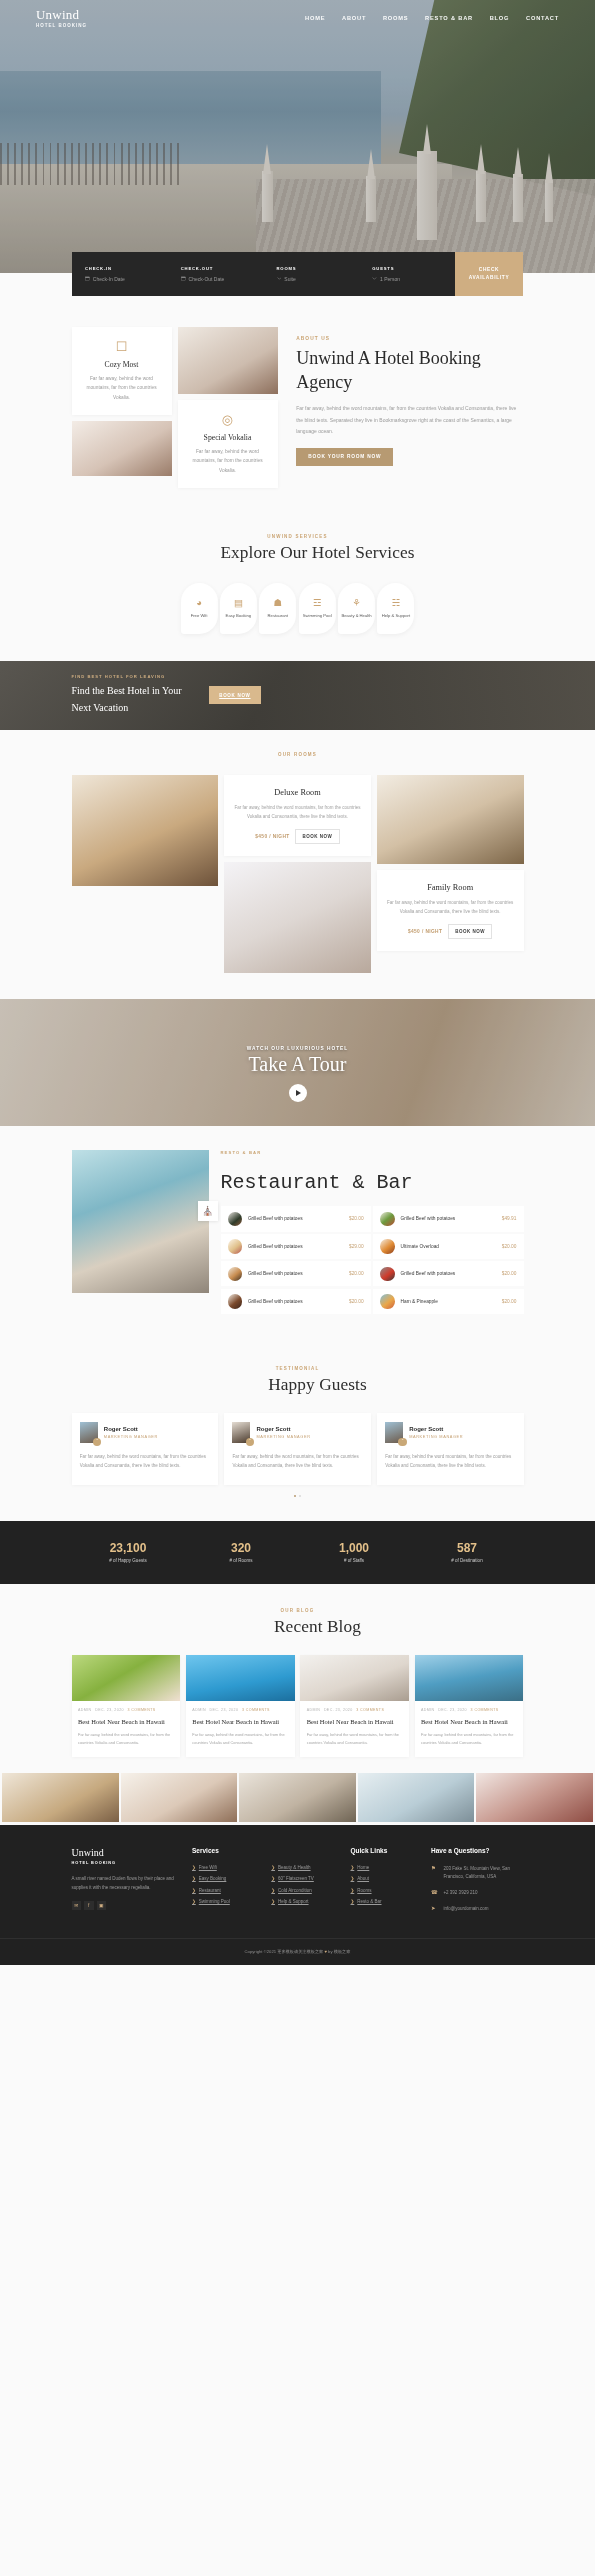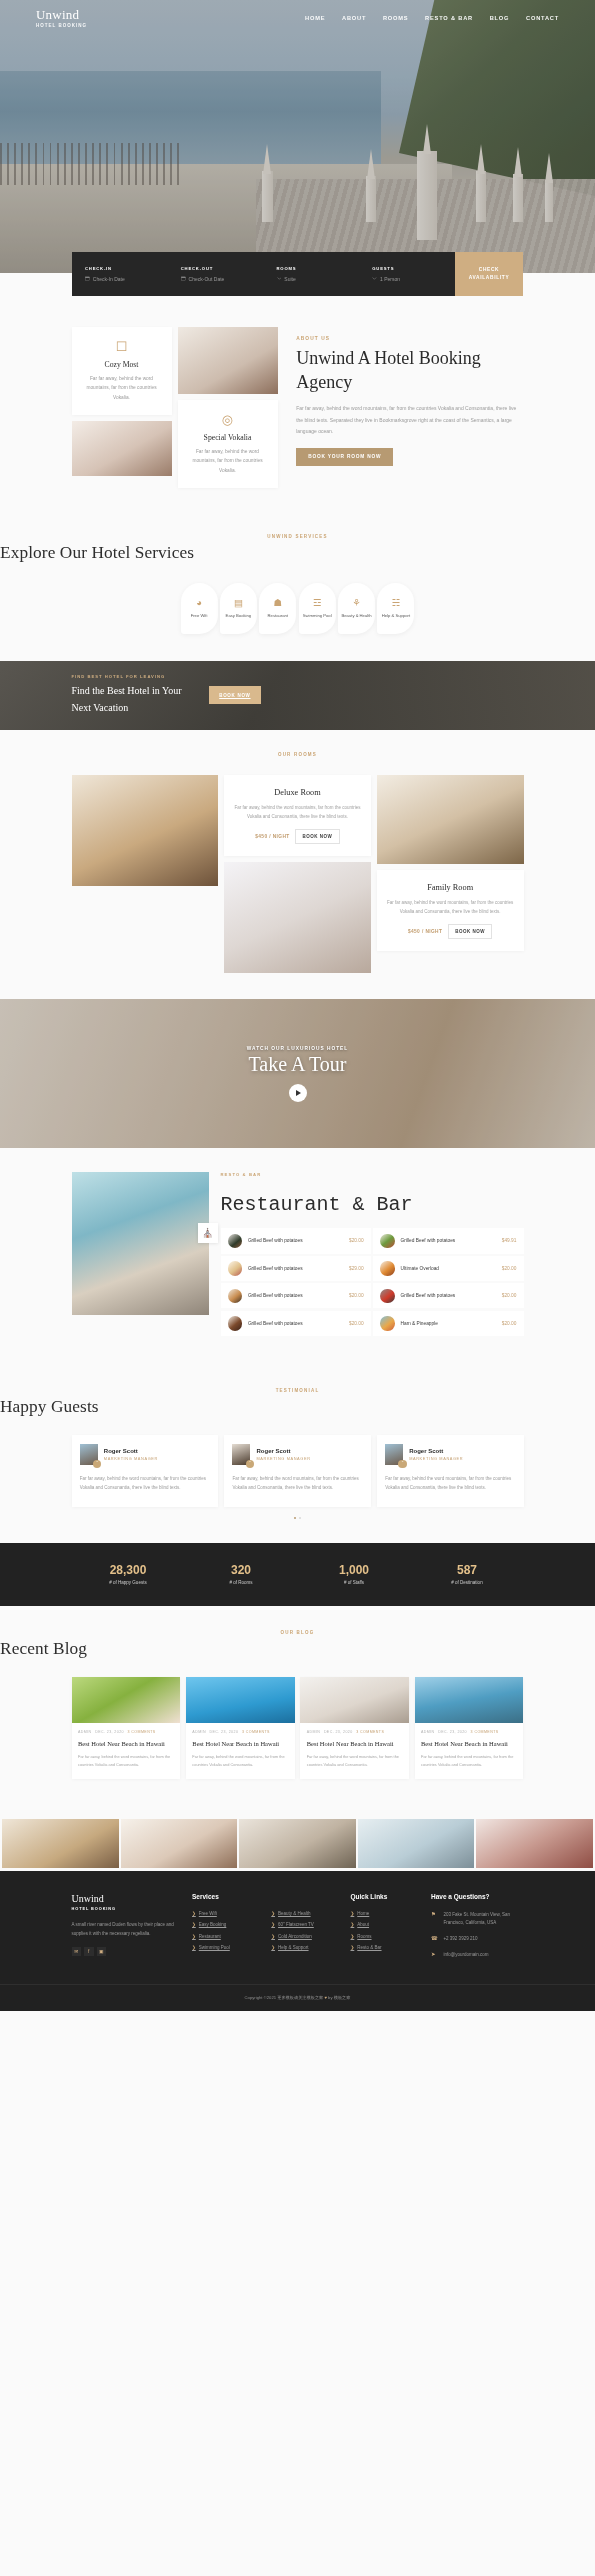--- a/index.html
+++ b/index.html
@@ -96,22 +96,22 @@
     font-size:4.8px; font-weight:bold; letter-spacing:0.7px; line-height:7.7px; text-align:center; cursor:pointer;
   }
 
   
   .sec { width:595px; }
   .wrap { width:452px; margin:0 auto; }
   .eyebrow {
     text-align:center; color:#caa473; font-size:4.5px; font-weight:bold; letter-spacing:1.2px;
   }
   .h2 {
-    text-align:left; font-family:"Liberation Serif", serif; font-size:17.3px; color:#2e2e2e;
-    margin-top:3.6px; letter-spacing:0.1px;
+    text-align:center; font-family:"Liberation Serif", serif; font-size:17.3px; color:#2e2e2e;
+    margin-top:3.6px; letter-spacing:0.1px;margin-left:40px;
   }
 
   
   .about { display:flex; gap:10.7px; padding:31px 0 26px; }
   .about-left { width:214px; display:flex; gap:6px; }
   .col { display:flex; flex-direction:column; gap:6px; }
   .colA { width:100px; padding-top:0; }
   .colB { width:100px; padding-top:0; }
   .mini-card {
     background:#fff; text-align:center; padding:13px 9.5px; box-shadow:0 0.6px 3.6px rgba(0,0,0,.05);
@@ -168,21 +168,21 @@
   .rprice { color:#c09a6b; font-size:4.8px; font-weight:bold; letter-spacing:0.4px; }
   .rbook { border:0.6px solid #e2e2e2; color:#3b3b3b; font-size:4.5px; font-weight:bold;
     letter-spacing:0.5px; padding:4.2px 6.5px; cursor:pointer; }
   .rimg { height:89px; }
   .rimg1 { background:linear-gradient(155deg,#efe6d8,#c9a97f 55%,#6d523a); }
   .rimg2 { background:linear-gradient(155deg,#f2ece2,#d3c0a5 50%,#7d6648); }
   .rimg3 { background:linear-gradient(155deg,#f4f3f6,#ded7d3 50%,#b8a89c); }
   .rimgTall { height:111px; }
 
   
-  .tour { position:relative; width:595px; height:149px; overflow:hidden;
+  .tour { position:relative; width:595px; height:127px; overflow:hidden;
     background:linear-gradient(#d4ccc2,#c2b7ab); }
   .tour-img { position:absolute; inset:0;
     background:linear-gradient(110deg,#e3dcd2 0%,#cdbfae 35%,#b49f86 70%,#d8cfc2 100%); }
   .tour-ov { position:absolute; inset:0; background:rgba(70,60,50,.18); }
   .tour-in { position:relative; height:149px; display:flex; flex-direction:column;
     align-items:center; justify-content:center; }
   .tour-sub { color:#fff; font-size:4.8px; font-weight:bold; letter-spacing:1px;
     text-shadow:0 0.6px 2.4px rgba(0,0,0,.4); }
   .tour-h { font-family:"Liberation Serif", serif; color:#fff; font-size:20px; margin-top:2.4px;
     text-shadow:0 1.2px 4.2px rgba(0,0,0,.35); }
@@ -225,21 +225,21 @@
   .dot.on { background:#b79a72; }
 
   
   .counter { background:#222222; padding:20px 0 21.4px; }
   .cnt-row { display:flex; }
   .cnt { flex:1; text-align:center; }
   .cnt-n { color:#e3c08a; font-size:12px; font-weight:bold; }
   .cnt-l { color:#cdcdcd; font-size:4.5px; margin-top:3px; }
 
   
-  .blog { padding:24px 0 40px; }
+  .blog { padding:24px 0 16px; }
   .b-row { display:flex; gap:5.4px; margin-top:18px; }
   .bcard { flex:1; background:#fff; box-shadow:0 0.6px 3.6px rgba(0,0,0,.05); }
   .bimg { height:46px; }
   .bi1 { background:linear-gradient(150deg,#bcd97f,#86b13f 45%,#f0e0d2); }
   .bi2 { background:linear-gradient(170deg,#6fc6ee,#2e9ad0 60%,#1c6f9e); }
   .bi3 { background:linear-gradient(160deg,#f3f1ee,#ded6cd 55%,#a99d90); }
   .bi4 { background:linear-gradient(170deg,#9fd0e8,#4f9dc2 50%,#3b6f86); }
   .bbody { padding:7.1px 6.5px 10.7px; }
   .bmeta { font-size:3.6px; color:#b4b4b4; letter-spacing:0.4px; display:flex; gap:3.6px; }
   .bmeta .cmt { color:#c6a275; }
@@ -577,21 +577,21 @@
   </div>
   <div class="dots">
     <span class="dot on"></span>
     <span class="dot"></span>
   </div>
 </div>
 
 <div class="counter">
   <div class="wrap cnt-row">
     <div class="cnt">
-      <div class="cnt-n">28,300</div>
+      <div class="cnt-n">23,100</div>
       <div class="cnt-l"># of Happy Guests</div>
     </div>
     <div class="cnt">
       <div class="cnt-n">320</div>
       <div class="cnt-l"># of Rooms</div>
     </div>
     <div class="cnt">
       <div class="cnt-n">1,000</div>
       <div class="cnt-l"># of Staffs</div>
     </div>

